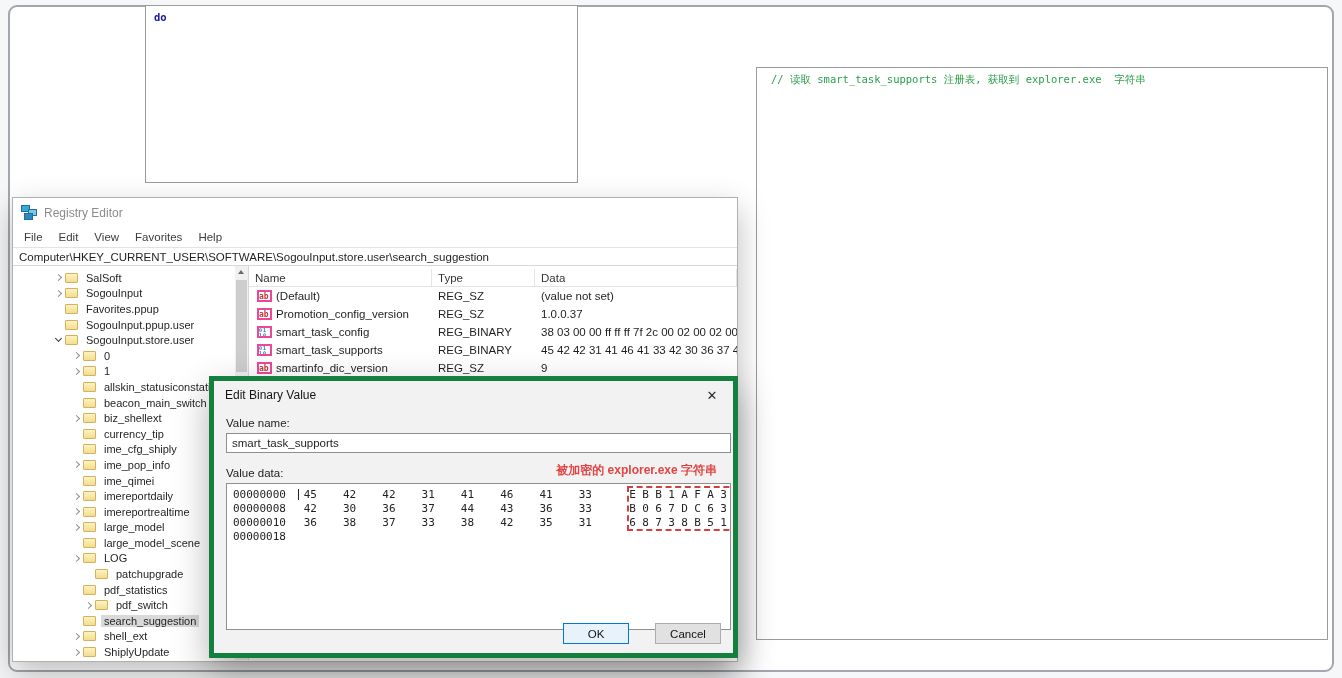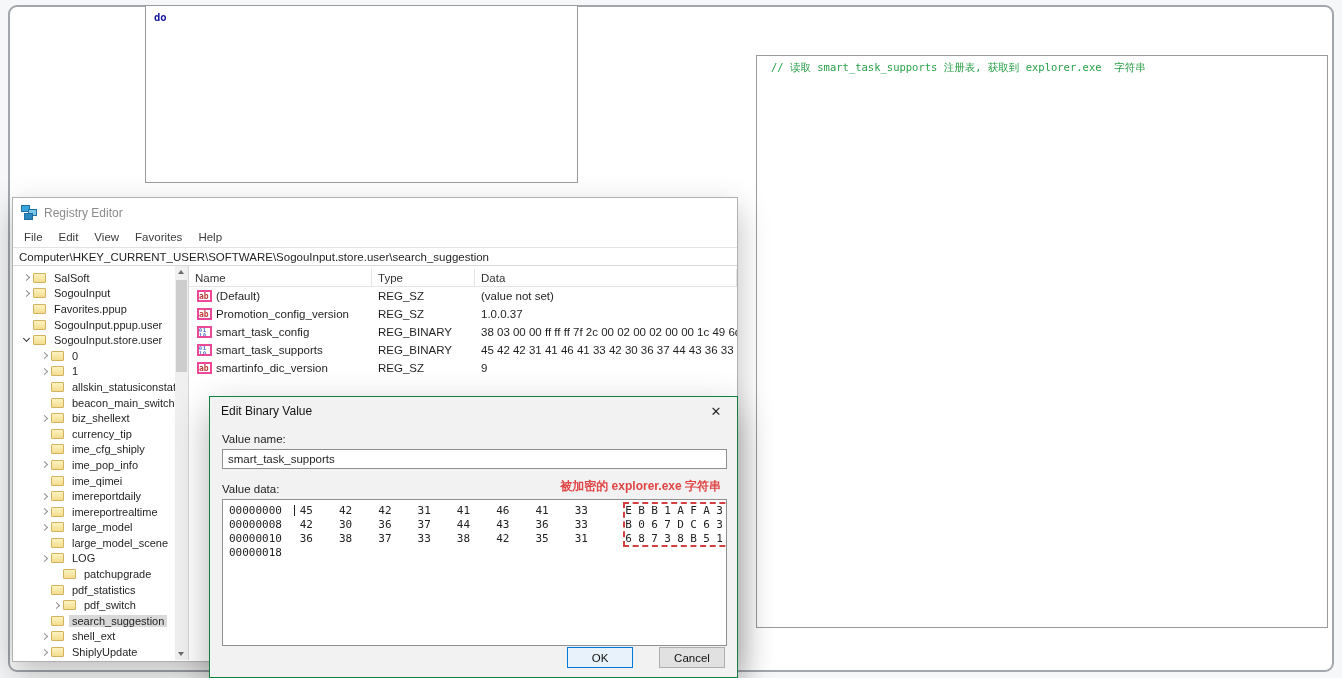--- a/index.html
+++ b/index.html
@@ -11,39 +11,39 @@
   .card {
     position:absolute; left:8px; top:5px; width:1326px; height:667px;
     background:#ffffff; border:2px solid #a3a7ad; border-radius:9px; overflow:hidden;
   }
   
   .codebox {
     position:absolute; background:#fff; border:1px solid #9b9b9b;
     font-family:"DejaVu Sans Mono", monospace; overflow:hidden; white-space:pre;
   }
   #code-top  { left:145px; top:5px;  width:433px; height:178px; font-size:10.5px; line-height:14.4px; padding:4px 0 0 8px; }
-  #code-right{ left:756px; top:55px; width:572px; height:573px; font-size:10.5px; line-height:13.15px; padding:5px 0 0 14px; }
+  #code-right{ left:756px; top:67px; width:572px; height:573px; font-size:10.5px; line-height:13.15px; padding:5px 0 0 14px; }
   .cl { height:inherit; }
   .k  { color:#16169c; font-weight:bold; }
   .cg { color:#2aa048; }
   
   .window {
     position:absolute; left:12px; top:197px; width:726px; height:465px;
     background:#fff; border:1px solid #b0b0b0; box-shadow:0 12px 30px rgba(0,0,0,.26);
   }
   .titlebar { height:29px; display:flex; align-items:center; padding-left:8px; background:#fff; }
   .title-text { color:#8b8b8b; font-size:12px; margin-left:7px; }
   .menubar { height:20px; display:flex; align-items:center; padding-left:3px; font-size:11.5px; color:#3c3c3c; }
   .menu-item { padding:0 8px; }
   .addressbar {
     height:19px; border-top:1px solid #e3e3e3; border-bottom:1px solid #d8d8d8;
     font-size:11.5px; color:#1f1f1f; display:flex; align-items:center; padding-left:6px;
   }
   .rbody { display:flex; height:394px; }
-  .tree { width:162px; overflow:hidden; padding-top:4px; }
+  .tree { width:190px; overflow:hidden; padding-top:4px;margin-left:32px; }
   .trow { display:flex; height:15.6px; align-items:center; font-size:11px; color:#1f1f1f; }
   .chev { width:14px; display:flex; justify-content:center; align-items:center; flex:0 0 14px; }
   .chev i { display:block; width:5px; height:5px; }
   .chev.r i { border-top:1px solid #8f8f8f; border-right:1px solid #8f8f8f; transform:rotate(45deg); }
   .chev.d i { border-top:1px solid #3a3a3a; border-right:1px solid #3a3a3a; transform:rotate(135deg); margin-top:-3px; }
   .folder {
     width:13px; height:10px; flex:0 0 13px; margin-right:5px; border:1px solid #d3b25e; border-radius:1px;
     background:linear-gradient(#fdf3c1, #f3dd8e);
   }
   .tlabel { padding:0 3px; white-space:nowrap; }
@@ -67,22 +67,22 @@
   .vtype { width:103px; }
   .vdata { flex:1; }
   .vicon {
     width:15px; height:12px; flex:0 0 15px; margin:0 4px 0 2px; background:#fff; border:2px solid #ec4899;
     font-family:"DejaVu Sans Mono", monospace; font-weight:bold; text-align:left; overflow:hidden;
   }
   .vicon.ab  { color:#c03a3a; font-size:8px; line-height:10px; }
   .vicon.bin { color:#3a66c2; font-size:5px; line-height:5px; white-space:pre-line; letter-spacing:1px; }
   
   .dialog {
-    position:absolute; left:209px; top:396px; width:529px; height:282px;
-    background:#f2f2f2; border:1px solid #15803d; box-shadow:0 14px 34px rgba(0,0,0,.30);
+    position:absolute; left:209px; top:376px; width:529px; height:282px;
+    background:#f2f2f2; border:5px solid #15803d; box-shadow:0 14px 34px rgba(0,0,0,.30);
   }
   .dtitle { height:28px; display:flex; align-items:center; padding-left:11px; font-size:12px; color:#141414; }
   .dclose { margin-left:auto; width:42px; height:28px; display:flex; align-items:center; justify-content:center; color:#2b2b2b; font-size:13px; }
   .dbody { padding:4px 12px 0 12px; }
   .dlabel { font-size:11.5px; color:#1c1c1c; display:block; margin:4px 0 4px 0; }
   .dinput {
     width:505px; height:20px; border:1px solid #8f8f8f; background:#fff;
     font-size:11.5px; color:#1f1f1f; padding:0 0 0 5px; font-family:"Liberation Sans", sans-serif;
   }
   .ddrow { display:flex; justify-content:space-between; align-items:flex-end; margin-top:9px; }

